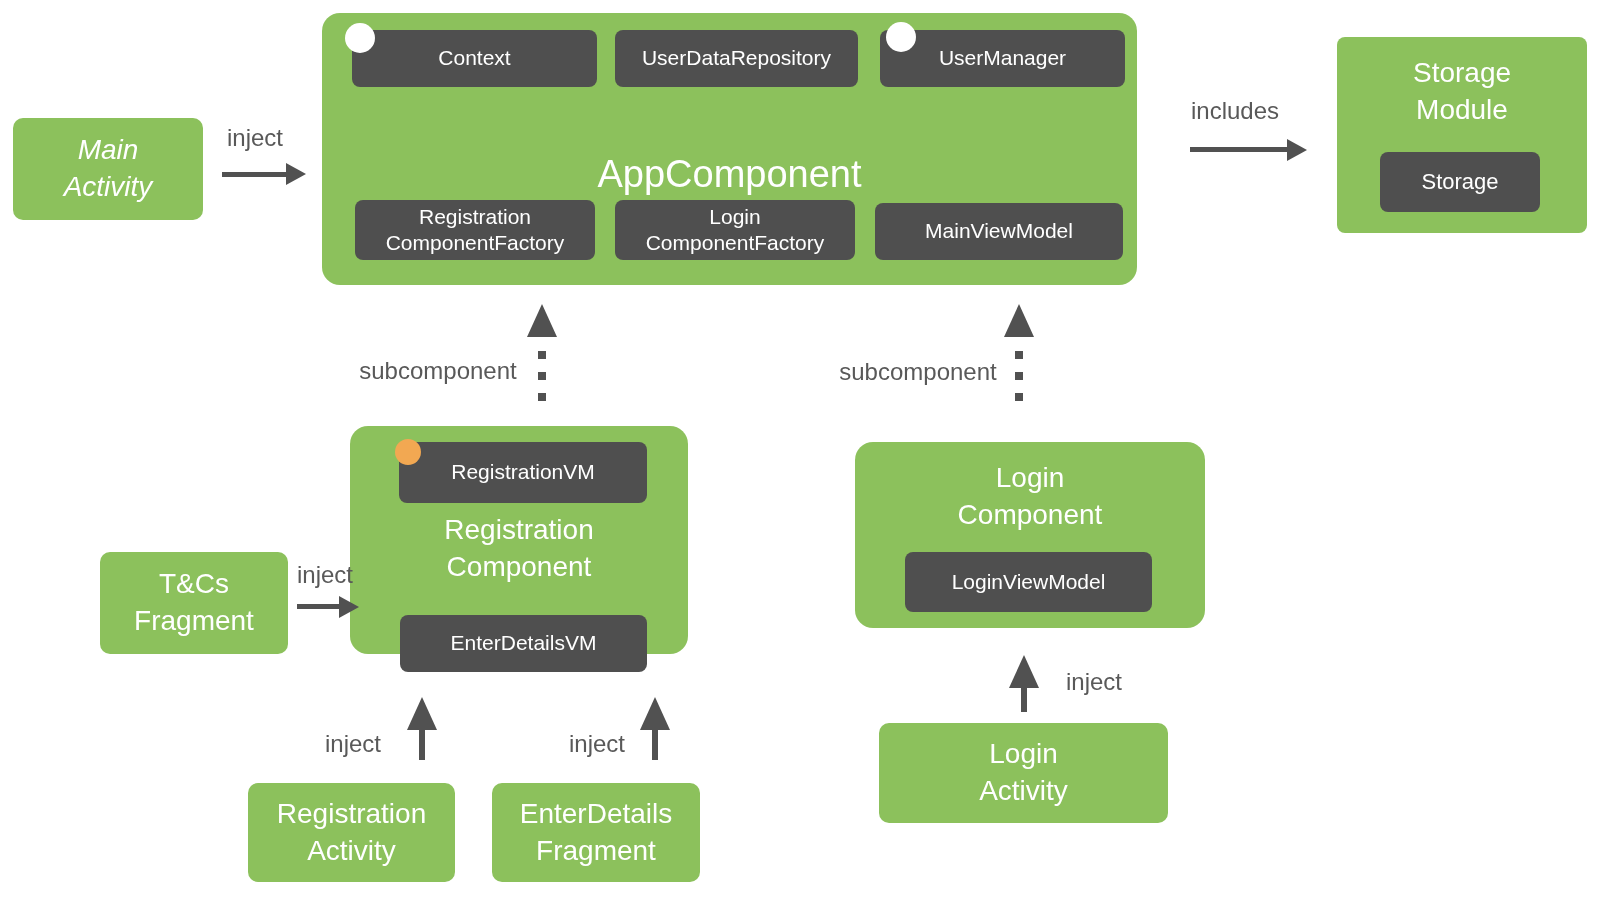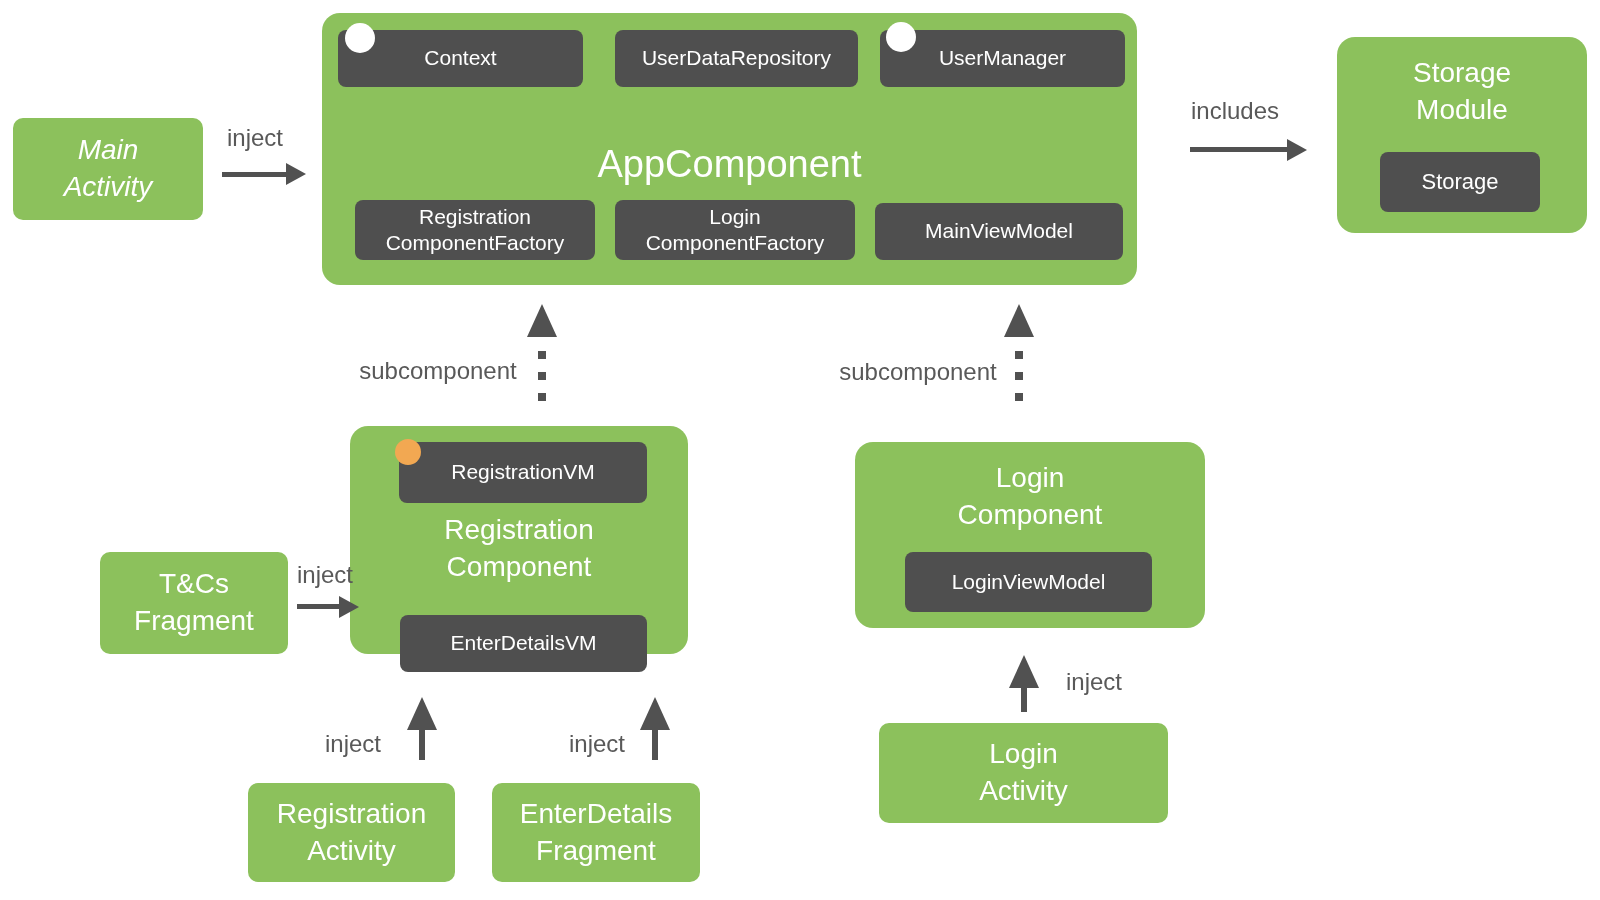--- a/index.html
+++ b/index.html
@@ -52,38 +52,38 @@
   <div class="green-box" style="left:13px; top:118px; width:190px; height:102px;font-style:italic;">
     <span>Main
 Activity</span>
   </div>
 
   <div class="edge-label" style="left:210px; top:124px; width:90px;">inject</div>
   <div class="hshaft" style="left:222px; top:172px; width:64px;"></div>
   <div class="tri-right" style="left:286px; top:163px;"></div>
 
   <div class="green-box big-box" style="left:322px; top:13px; width:815px; height:272px;">
-    <div class="box-title app-title" style="top:126px;">AppComponent</div>
-    <div class="chip" style="left:16px; top:17px; width:245px; height:57px;">Context</div>
+    <div class="box-title app-title" style="top:136px;">AppComponent</div>
+    <div class="chip" style="left:30px; top:17px; width:245px; height:57px;">Context</div>
     <div class="chip" style="left:558px; top:17px; width:245px; height:57px;">UserManager</div>
     <div class="chip" style="left:293px; top:17px; width:243px; height:57px;">UserDataRepository</div>
     <div class="chip" style="left:33px; top:187px; width:240px; height:60px;">Registration
 ComponentFactory</div>
     <div class="chip" style="left:293px; top:187px; width:240px; height:60px;">Login
 ComponentFactory</div>
     <div class="chip" style="left:553px; top:190px; width:248px; height:57px;">MainViewModel</div>
     <div class="scope-dot dot-white" style="left:23px; top:10px; width:30px; height:30px;"></div>
     <div class="scope-dot dot-white" style="left:564px; top:9px; width:30px; height:30px;"></div>
   </div>
 
   <div class="edge-label" style="left:1170px; top:97px; width:130px;">includes</div>
   <div class="hshaft" style="left:1190px; top:147px; width:97px;"></div>
   <div class="tri-right" style="left:1287px; top:139px;"></div>
 
-  <div class="green-box big-box" style="left:1337px; top:37px; width:250px; height:196px;">
+  <div class="green-box big-box" style="left:1337px; top:37px; width:250px; height:196px;border-radius:8px;">
     <div class="box-title" style="top:18px;">Storage
 Module</div>
     <div class="chip" style="left:43px; top:115px; width:160px; height:60px; font-size:22px;">Storage</div>
   </div>
 
   <div class="edge-label" style="left:343px; top:357px; width:190px;">subcomponent</div>
   <div class="tri-up" style="left:527px; top:304px;"></div>
   <div class="vdots" style="left:538px; top:351px;">
     <span></span>
       <span></span>

